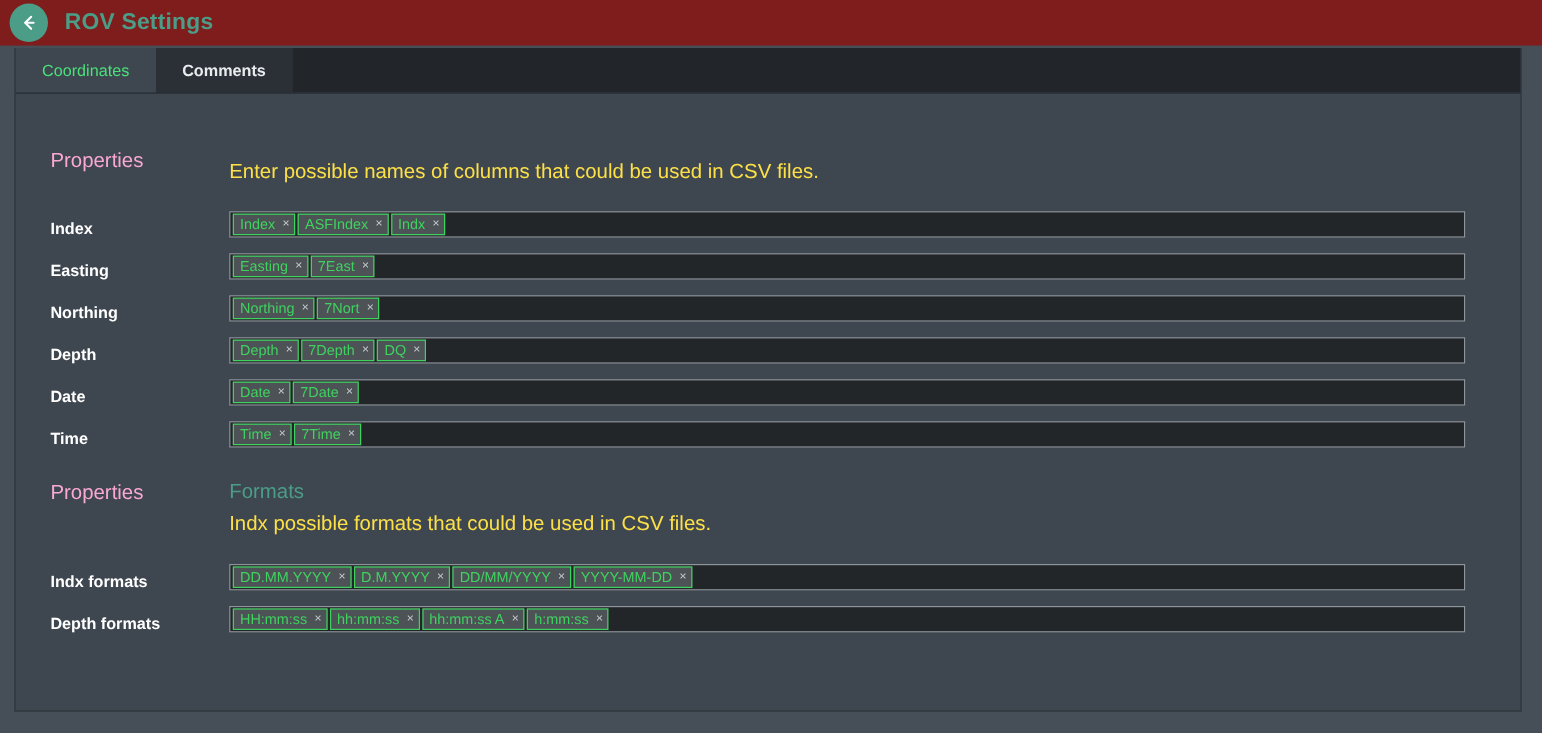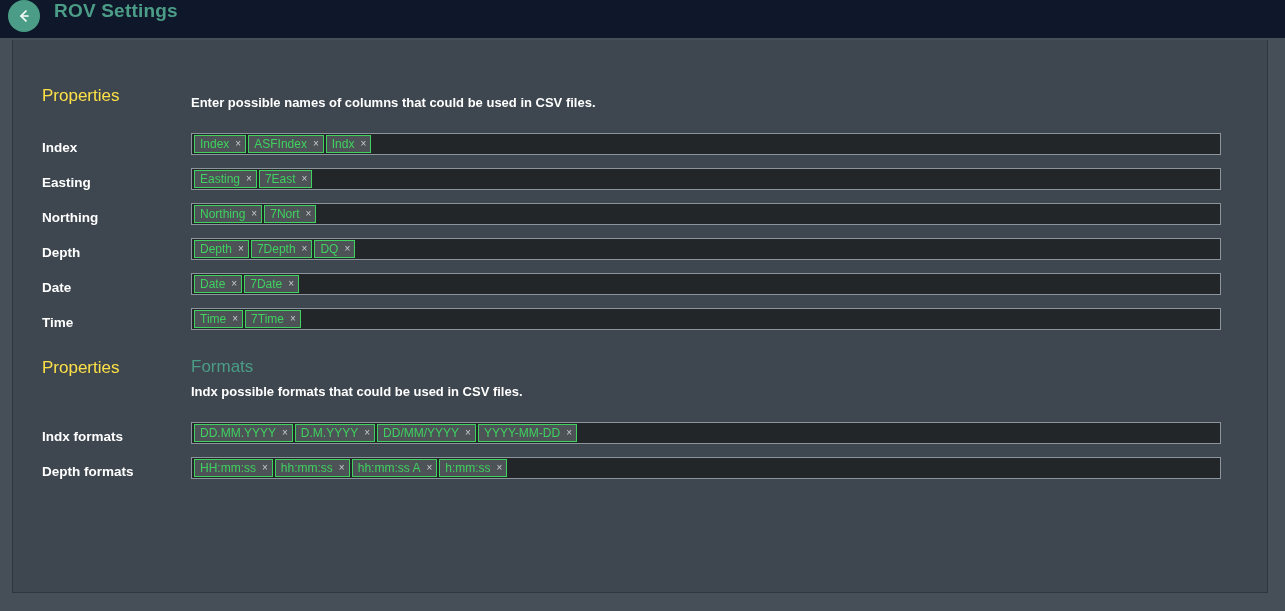--- a/index.html
+++ b/index.html
@@ -10,23 +10,23 @@
     height: 611px;
     overflow: hidden;
     background: #464f58;
     font-family: "Liberation Sans", sans-serif;
   }
 
   
   .titlebar {
     height: 38px;
     display: flex;
-    align-items: flex-start;
+    align-items: center;
     padding-left: 8px;
-    background: #0f172a;
+    background: #7f1d1d;
   }
   .back-btn {
     width: 32px;
     height: 32px;
     border-radius: 50%;
     background: #4b9d87;
     display: flex;
     align-items: center;
     justify-content: center;
     cursor: pointer;
@@ -94,34 +94,33 @@
 
   .section { margin-top: 28px; }
   .section-head {
     display: flex;
     align-items: flex-start;
   }
   .col-props {
     width: 162px;
     flex: 0 0 162px;
     padding-left: 13px;
-    color: #fde047;
+    color: #f9a8d4;
     font-size: 17px;
   }
   .col-main { flex: 1 1 auto; }
   .section-title {
     color: #4b9d87;
     font-size: 17px;
     line-height: 1;
   }
   .section-sub {
-    color: #ffffff;
-    font-size: 13px;
+    color: #fde047;
+    font-size: 17px;
     margin-top: 9px;
-    font-weight: bold;
   }
 
   .rows { margin-top: 10px; }
   .row {
     display: flex;
     align-items: flex-end;
     height: 35px;
   }
   .row-label {
     width: 162px;
@@ -173,20 +172,28 @@
         <path d="M10 3 L5 8 L10 13" stroke="#ffffff" stroke-width="1.7" fill="none" stroke-linecap="round" stroke-linejoin="round"></path>
         <path d="M5.2 8 L12 8" stroke="#ffffff" stroke-width="1.7" stroke-linecap="round"></path>
       </svg>
     </span>
   </div>
   <div class="app-title">ROV Settings</div>
 </div>
 
 <div class="panel">
 
+  <div class="tabbar">
+    <div class="tab active">
+      <span>Coordinates</span>
+    </div>
+    <div class="tab inactive">
+      <span>Comments</span>
+    </div>
+  </div>
 
   <div class="content">
 
 
     <div class="section">
       <div class="section-head">
         <div class="col-props">Properties</div>
         <div class="col-main">
           <div class="section-sub">Enter possible names of columns that could be used in CSV files.</div>
         </div>

